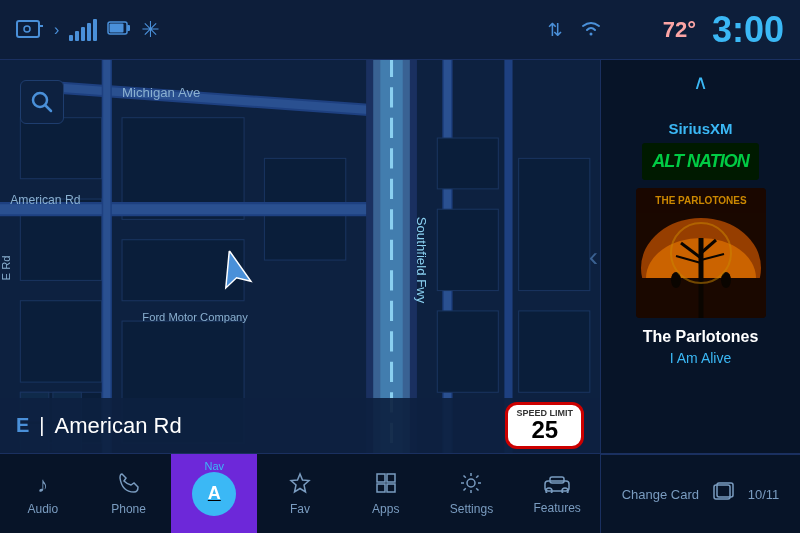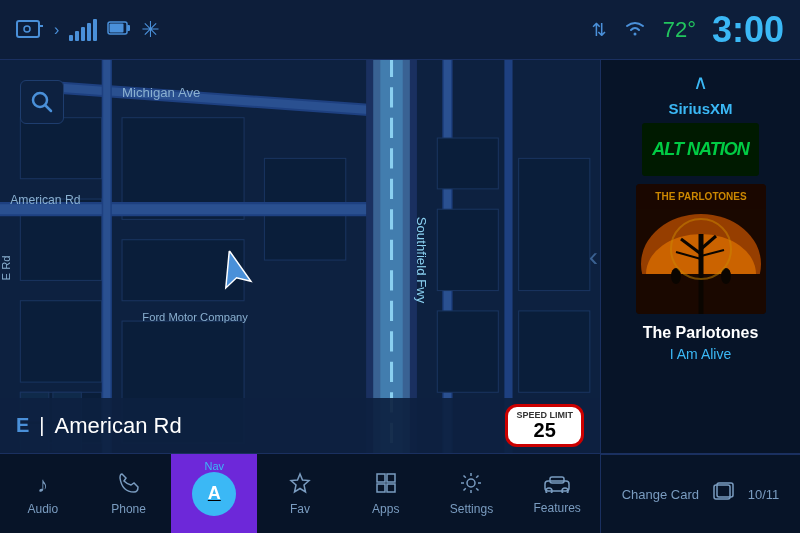--- a/index.html
+++ b/index.html
@@ -39,23 +39,24 @@
       background: #4a90d9;
       width: 4px;
       border-radius: 1px;
     }
     .status-right {
       display: flex;
       align-items: center;
       gap: 16px;
     }
     .temperature {
-      color: #22c55e;
+      color: #fca5a5;
       font-size: 22px;
-      font-weight: 400;
+      font-weight: 700;
+      margin-left: 44px;
     }
     .clock {
       color: #3bb8f5;
       font-size: 36px;
       font-weight: 700;
       text-align: center;
     }
 
     
     #main-content {
@@ -135,21 +136,21 @@
       background: #fff;
     }
     .speed-limit-label {
       font-size: 9px;
       color: #333;
       font-weight: bold;
       line-height: 1;
       display: block;
     }
     .speed-limit-number {
-      font-size: 20px;
+      font-size: 24px;
       color: #000;
       font-weight: bold;
       line-height: 1;
       display: block;
     }
 
     
     #map-chevron {
       position: absolute;
       right: 0;
@@ -175,30 +176,31 @@
       color: #3bb8f5;
       font-size: 20px;
       margin-bottom: 6px;
       cursor: pointer;
     }
     .radio-service {
       color: #3bb8f5;
       font-size: 15px;
       font-weight: 600;
       margin-bottom: 6px;
+      margin-top: 20px;
     }
     .alt-nation-logo {
       font-size: 18px;
       font-weight: 900;
       color: #00cc44;
       font-style: italic;
       letter-spacing: -1px;
       margin-bottom: 8px;
       background: #001a00;
-      padding: 16px 10px;
+      padding: 8px 10px;
       border-radius: 3px;
     }
     .album-art {
       width: 130px;
       height: 130px;
       border-radius: 4px;
       overflow: hidden;
       margin-bottom: 10px;
       position: relative;
     }

